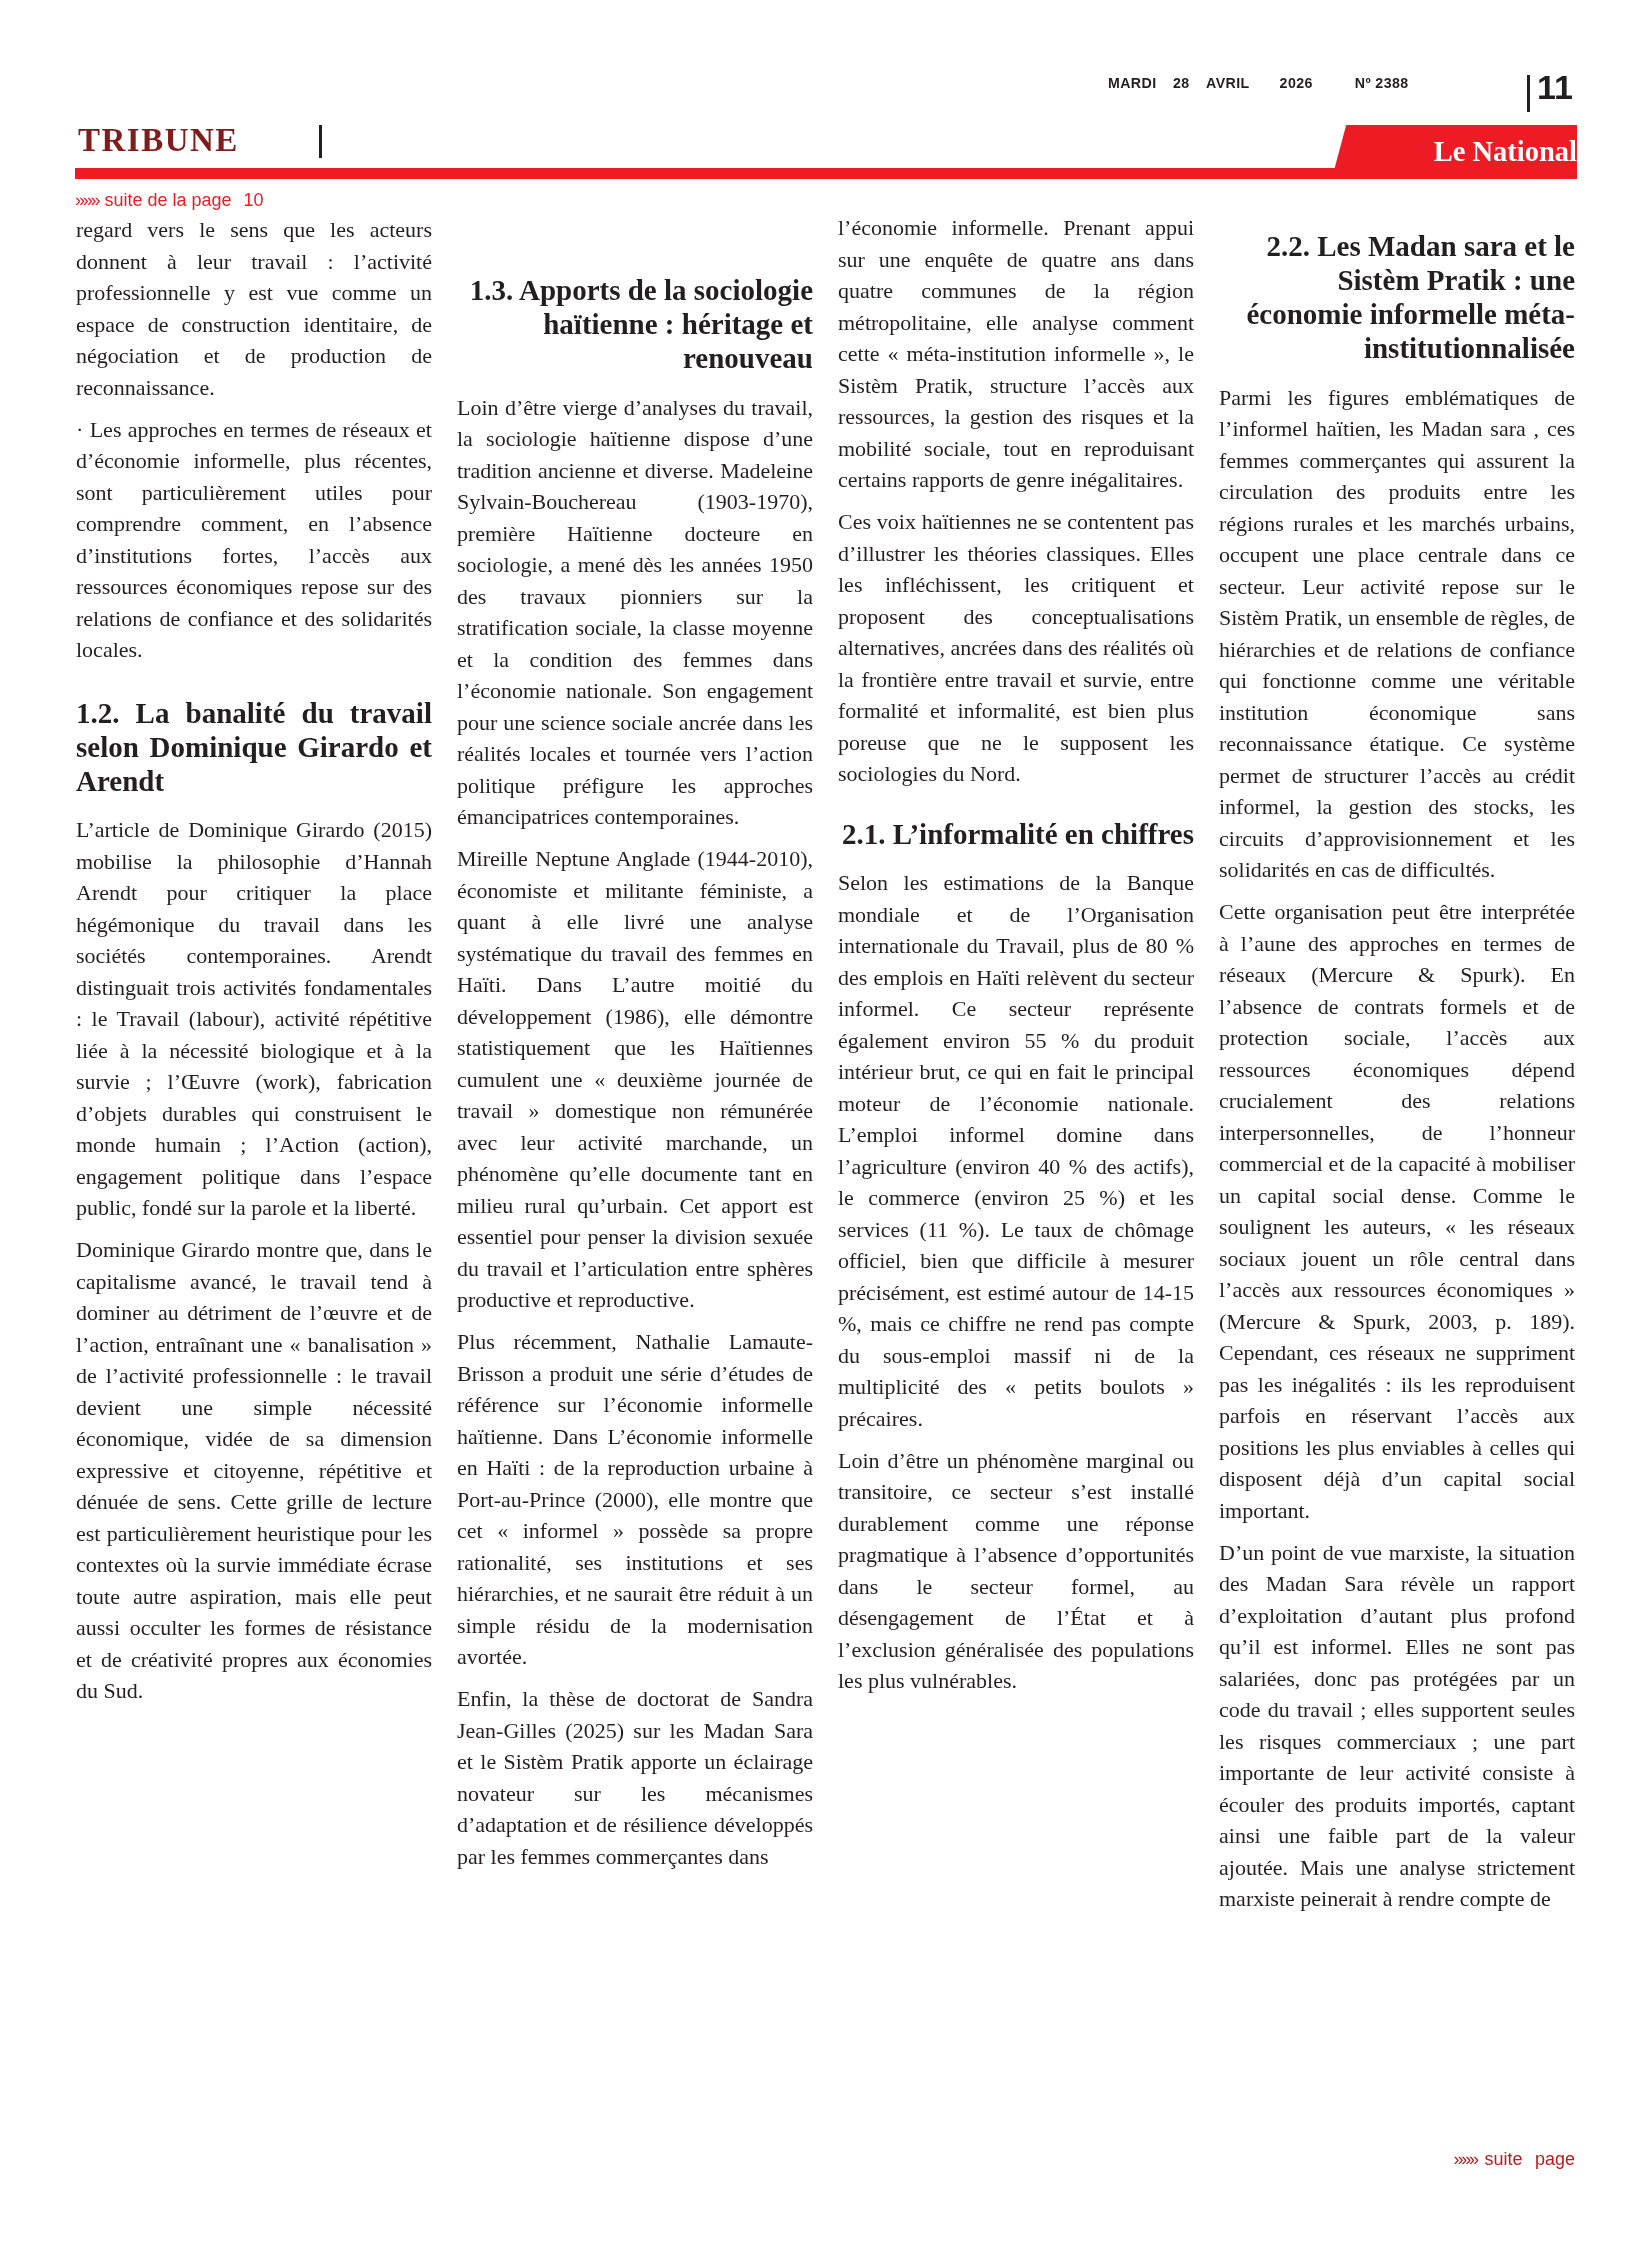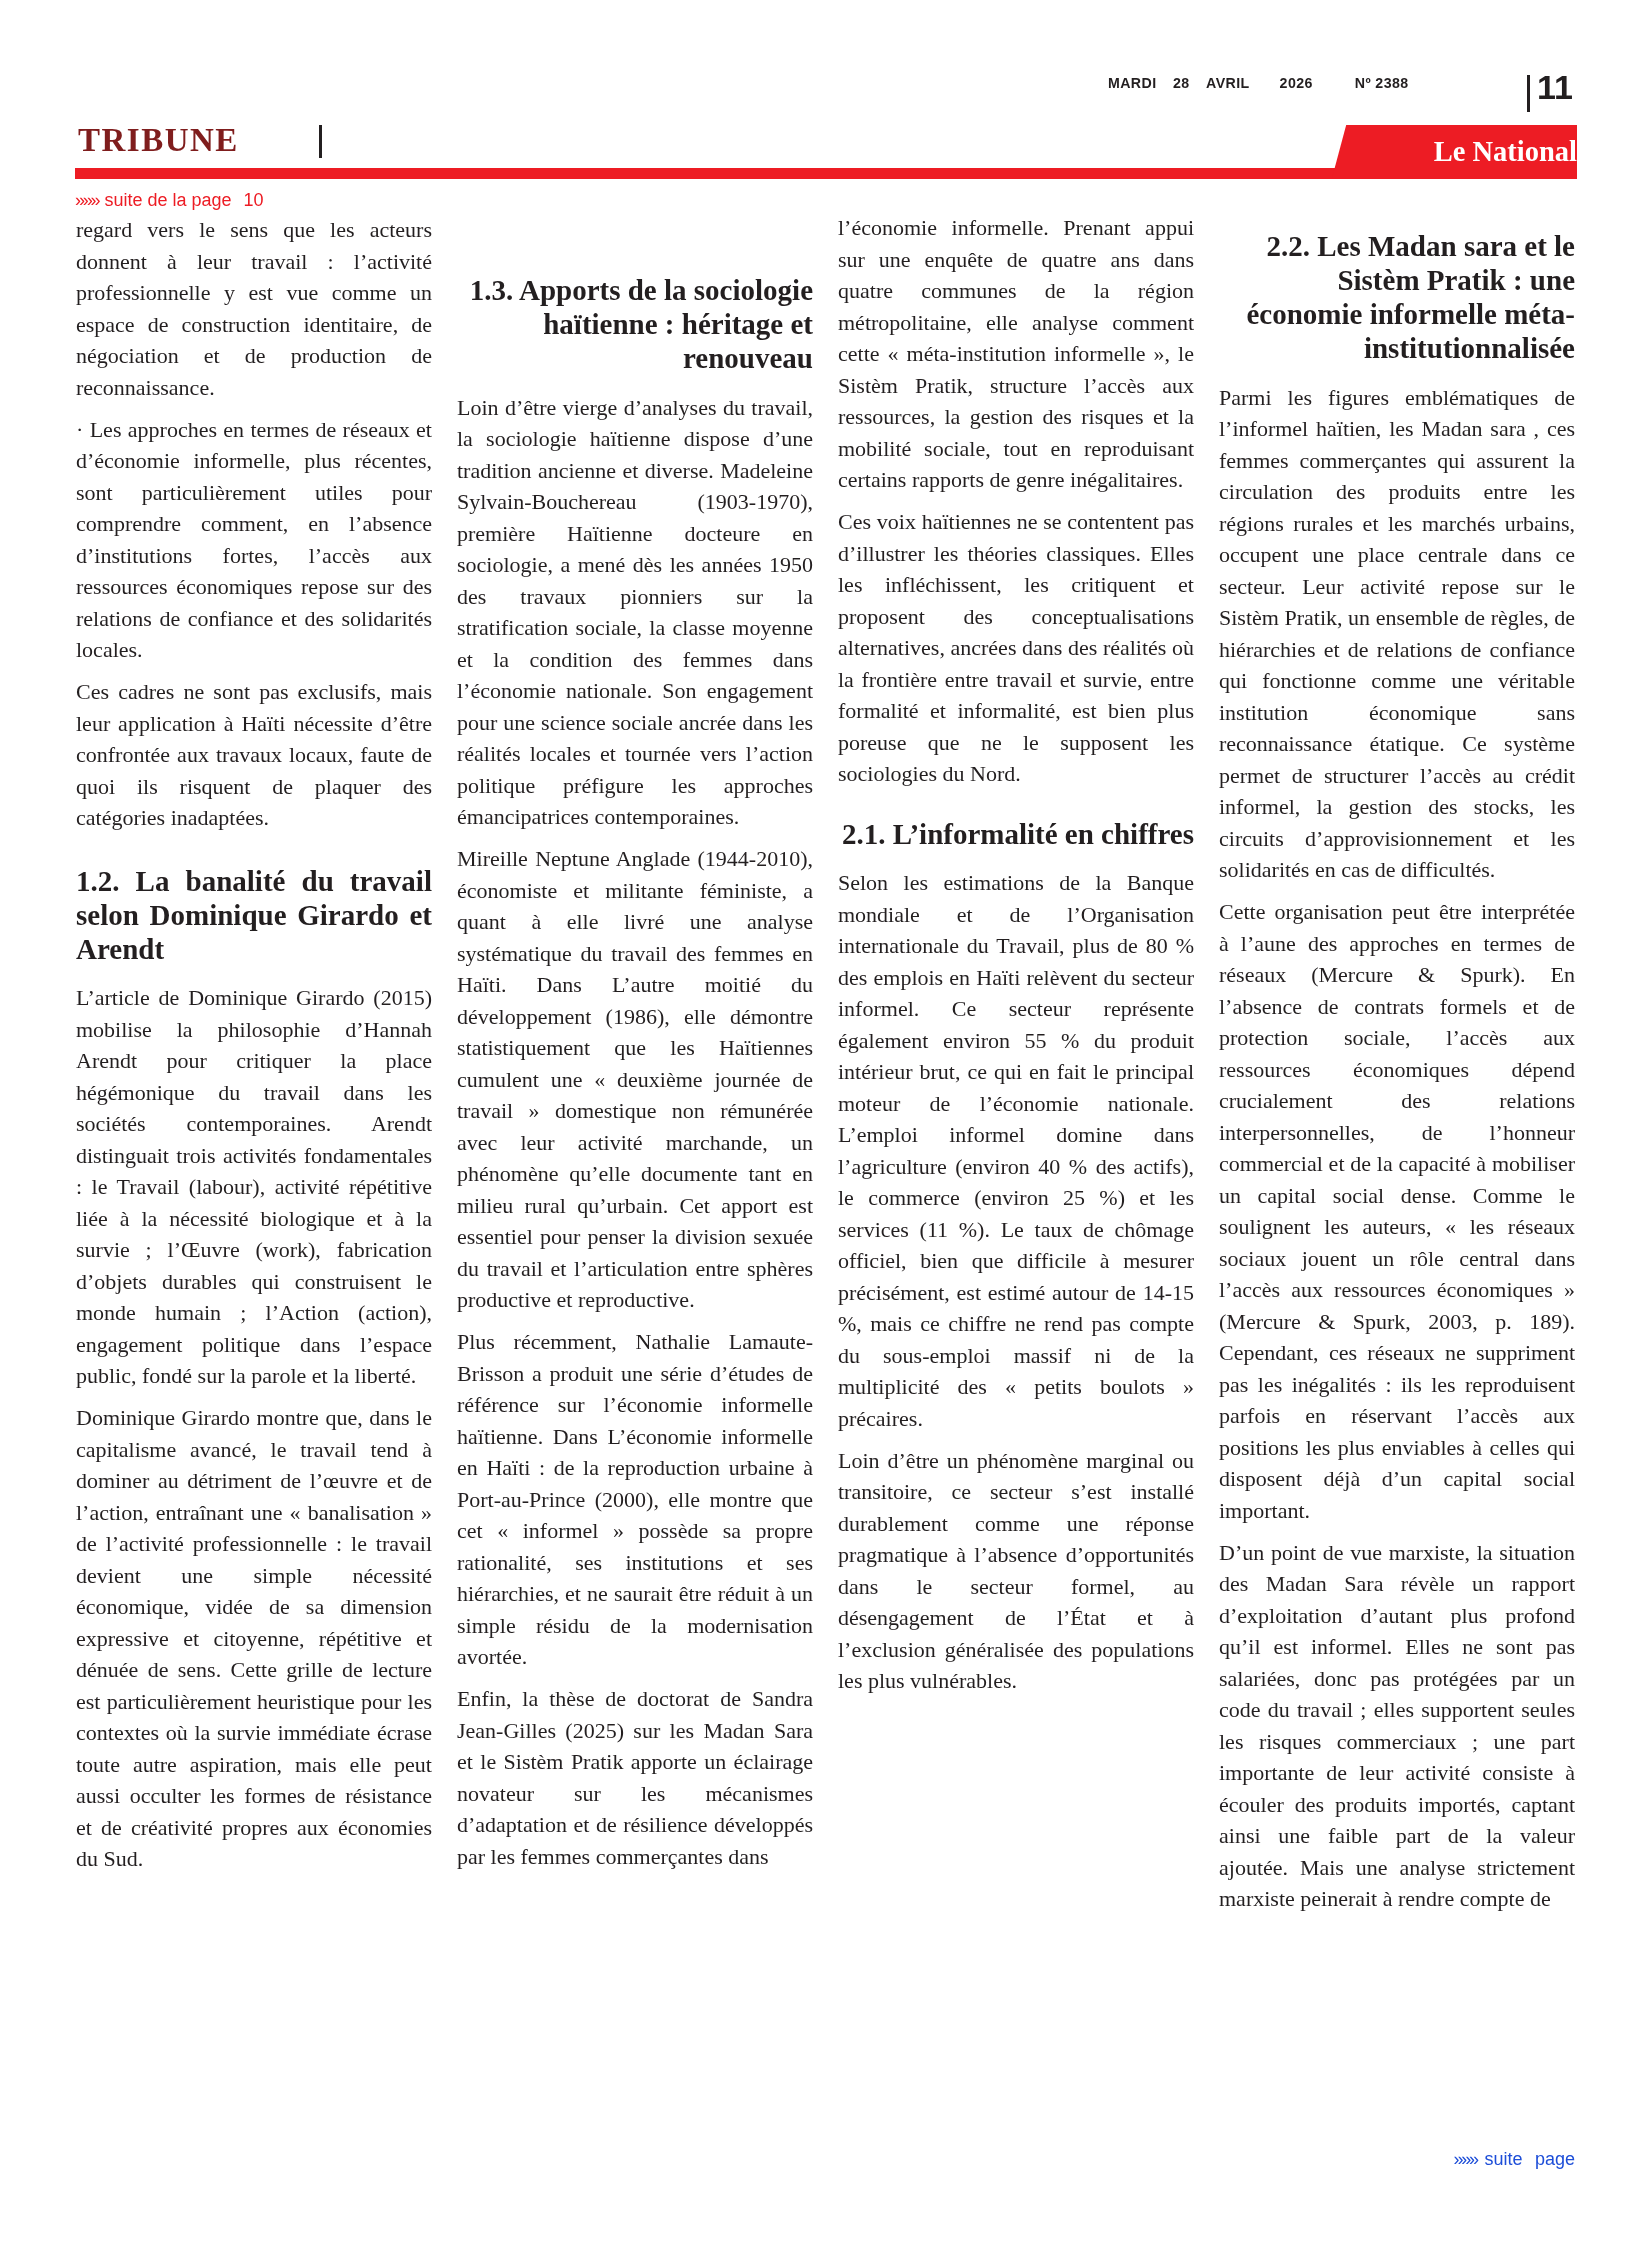--- a/index.html
+++ b/index.html
@@ -57,21 +57,21 @@
   .col2 { left: 457px; top: 273px; }
   .col3 { left: 838px; top: 212px; }
   .col4 { left: 1219px; top: 229px; }
 
   .col1 h2 { margin-top: 30px; }
   .col3 h2 { margin-top: 27px; }
   .col3 h2 + h2 { margin-top: 28.5px; }
 
   .continued-to {
     position: absolute; left: 1219px; top: 2149px; width: 356px; text-align: right;
-    font-family: "Liberation Sans", "DejaVu Sans", sans-serif; font-size: 18px; color: #1d4ed8;
+    font-family: "Liberation Sans", "DejaVu Sans", sans-serif; font-size: 18px; color: #b91c1c;
   }
   .continued-to .arrows { letter-spacing: -2.2px; margin-right: 7.5px; }
   .continued-to .lbl { word-spacing: 7.5px; }
 </style>
 </head>
 <body>
 
 <div class="masthead-meta">
   <span>MARDI</span>
   <span>28</span>
@@ -90,21 +90,20 @@
   <span>Le National</span>
 </div>
 
 <div class="continued-from">
   <span class="arrows">»»»</span><span>suite de la page</span><span class="num">10</span>
 </div>
 
 <div class="column col1">
   <p>regard vers le sens que les acteurs donnent à leur travail : l’activité professionnelle y est vue comme un espace de construction identitaire, de négociation et de production de reconnaissance.</p>
   <p>·  Les approches en termes de réseaux et d’économie informelle, plus récentes, sont particulièrement utiles pour comprendre comment, en l’absence d’institutions fortes, l’accès aux ressources économiques repose sur des relations de confiance et des solidarités locales.</p>
-  <p>Ces cadres ne sont pas exclusifs, mais leur application à Haïti nécessite d’être confrontée aux travaux locaux, faute de quoi ils risquent de plaquer des catégories inadaptées.</p>
   <h2 class="justified">1.2. La banalité du travail selon Dominique Girardo et Arendt</h2>
   <p>L’article de Dominique Girardo (2015) mobilise la philosophie d’Hannah Arendt pour critiquer la place hégémonique du travail dans les sociétés contemporaines. Arendt distinguait trois activités fondamentales : le Travail (labour), activité répétitive liée à la nécessité biologique et à la survie ; l’Œuvre (work), fabrication d’objets durables qui construisent le monde humain ; l’Action (action), engagement politique dans l’espace public, fondé sur la parole et la liberté.</p>
   <p>Dominique Girardo montre que, dans le capitalisme avancé, le travail tend à dominer au détriment de l’œuvre et de l’action, entraînant une « banalisation » de l’activité professionnelle : le travail devient une simple nécessité économique, vidée de sa dimension expressive et citoyenne, répétitive et dénuée de sens. Cette grille de lecture est particulièrement heuristique pour les contextes où la survie immédiate écrase toute autre aspiration, mais elle peut aussi occulter les formes de résistance et de créativité propres aux économies du Sud.</p>
 </div>
 
 <div class="column col2">
   <h2>1.3. Apports de la sociologie haïtienne : héritage et renouveau</h2>
   <p>Loin d’être vierge d’analyses du travail, la sociologie haïtienne dispose d’une tradition ancienne et diverse. Madeleine Sylvain-Bouchereau (1903-1970), première Haïtienne docteure en sociologie, a mené dès les années 1950 des travaux pionniers sur la stratification sociale, la classe moyenne et la condition des femmes dans l’économie nationale. Son engagement pour une science sociale ancrée dans les réalités locales et tournée vers l’action politique préfigure les approches émancipatrices contemporaines.</p>
   <p>Mireille Neptune Anglade (1944-2010), économiste et militante féministe, a quant à elle livré une analyse systématique du travail des femmes en Haïti. Dans L’autre moitié du développement (1986), elle démontre statistiquement que les Haïtiennes cumulent une « deuxième journée de travail » domestique non rémunérée avec leur activité marchande, un phénomène qu’elle documente tant en milieu rural qu’urbain. Cet apport est essentiel pour penser la division sexuée du travail et l’articulation entre sphères productive et reproductive.</p>
   <p>Plus récemment, Nathalie Lamaute-Brisson a produit une série d’études de référence sur l’économie informelle haïtienne. Dans L’économie informelle en Haïti : de la reproduction urbaine à Port-au-Prince (2000), elle montre que cet « informel » possède sa propre rationalité, ses institutions et ses hiérarchies, et ne saurait être réduit à un simple résidu de la modernisation avortée.</p>

